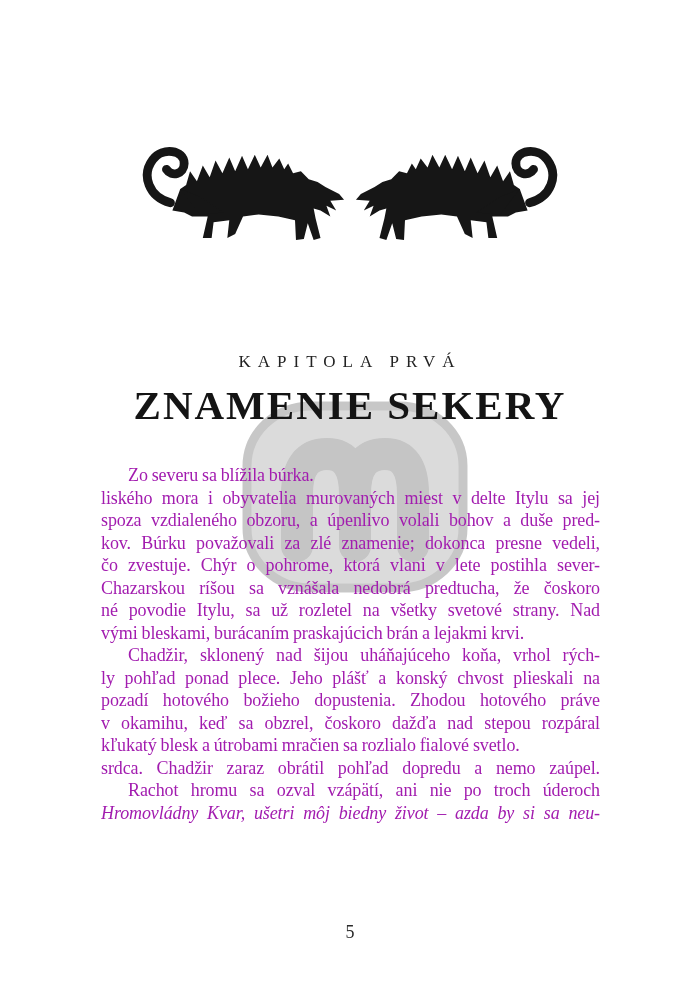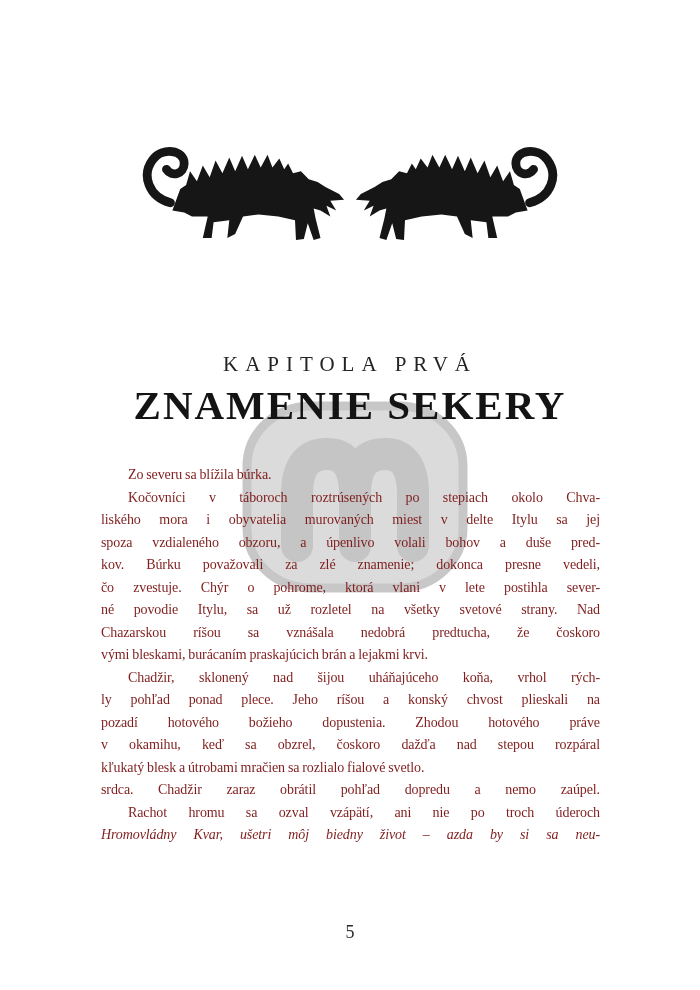--- a/index.html
+++ b/index.html
@@ -13,40 +13,40 @@
   }
   .wolves{
     position:absolute;top:127px;left:0;width:700px;
     display:flex;justify-content:center;align-items:flex-start;gap:6px;
   }
   .wolf{width:206px;height:122px;}
   .wolf.flip{transform:scaleX(-1);}
   .chapter-label{
     position:absolute;top:352px;left:0;width:700px;
     text-align:center;
-    font-size:21px;letter-spacing:7px;
+    font-size:17px;letter-spacing:7px;
     color:#232323;
   }
   .chapter-title{
     position:absolute;top:381px;left:0;width:700px;
     text-align:center;
     font-size:41px;font-weight:bold;letter-spacing:2px;
     color:#141414;
     z-index:2;
   }
   .watermark{
     position:absolute;left:239px;top:398px;
     width:232px;height:198px;
     z-index:0;opacity:0.95;
   }
   .body-text{
     position:absolute;left:101px;top:464px;width:499px;
-    font-size:14px;line-height:22.5px;
+    font-size:18px;line-height:22.5px;
     letter-spacing:-0.1px;word-spacing:-0.5px;
-    color:#7f1d1d;
+    color:#a21caf;
     z-index:2;
   }
   .line{
     height:22.5px;overflow:hidden;
     text-align:justify;
     text-align-last:justify;
     -moz-text-align-last:justify;
   }
   .line.indent{text-indent:27px;}
   .line.last{text-align-last:left;-moz-text-align-last:left;}
@@ -93,30 +93,29 @@
                L63,112 L68,90 L52,90 L44,86 Z" fill="#161616"></path>
       <path d="M40,62 L60,70 L84,86 L60,88 Z" fill="#161616"></path>
     </svg>
   </div>
 
   <div class="chapter-label">KAPITOLA PRVÁ</div>
   <div class="chapter-title">ZNAMENIE SEKERY</div>
 
   <div class="body-text">
       <div class="line indent last">Zo severu sa blížila búrka.</div>
-      <div class="line indent">Kočovníci v táboroch roztrúsených po stepiach okolo Chva-</div>
       <div class="line">liského mora i obyvatelia murovaných miest v delte Itylu sa jej</div>
       <div class="line">spoza vzdialeného obzoru, a úpenlivo volali bohov a duše pred-</div>
       <div class="line">kov. Búrku považovali za zlé znamenie; dokonca presne vedeli,</div>
       <div class="line">čo zvestuje. Chýr o pohrome, ktorá vlani v lete postihla sever-</div>
+      <div class="line">Chazarskou ríšou sa vznášala nedobrá predtucha, že čoskoro</div>
       <div class="line">né povodie Itylu, sa už rozletel na všetky svetové strany. Nad</div>
-      <div class="line">Chazarskou ríšou sa vznášala nedobrá predtucha, že čoskoro</div>
       <div class="line last">vými bleskami, burácaním praskajúcich brán a lejakmi krvi.</div>
       <div class="line indent">Chadžir, sklonený nad šijou uháňajúceho koňa, vrhol rých-</div>
-      <div class="line">ly pohľad ponad plece. Jeho ríšou a konský chvost plieskali na</div>
+      <div class="line">ly pohľad ponad plece. Jeho plášť a konský chvost plieskali na</div>
       <div class="line">pozadí hotového božieho dopustenia. Zhodou hotového práve</div>
       <div class="line">v okamihu, keď sa obzrel, čoskoro dažďa nad stepou rozpáral</div>
       <div class="line last">kľukatý blesk a útrobami mračien sa rozlialo fialové svetlo.</div>
       <div class="line">srdca. Chadžir zaraz obrátil pohľad dopredu a nemo zaúpel.</div>
       <div class="line indent">Rachot hromu sa ozval vzápätí, ani nie po troch úderoch</div>
       <div class="line italic">Hromovládny Kvar, ušetri môj biedny život – azda by si sa neu-</div>
     </div>
 
   <div class="page-number">5</div>
 

